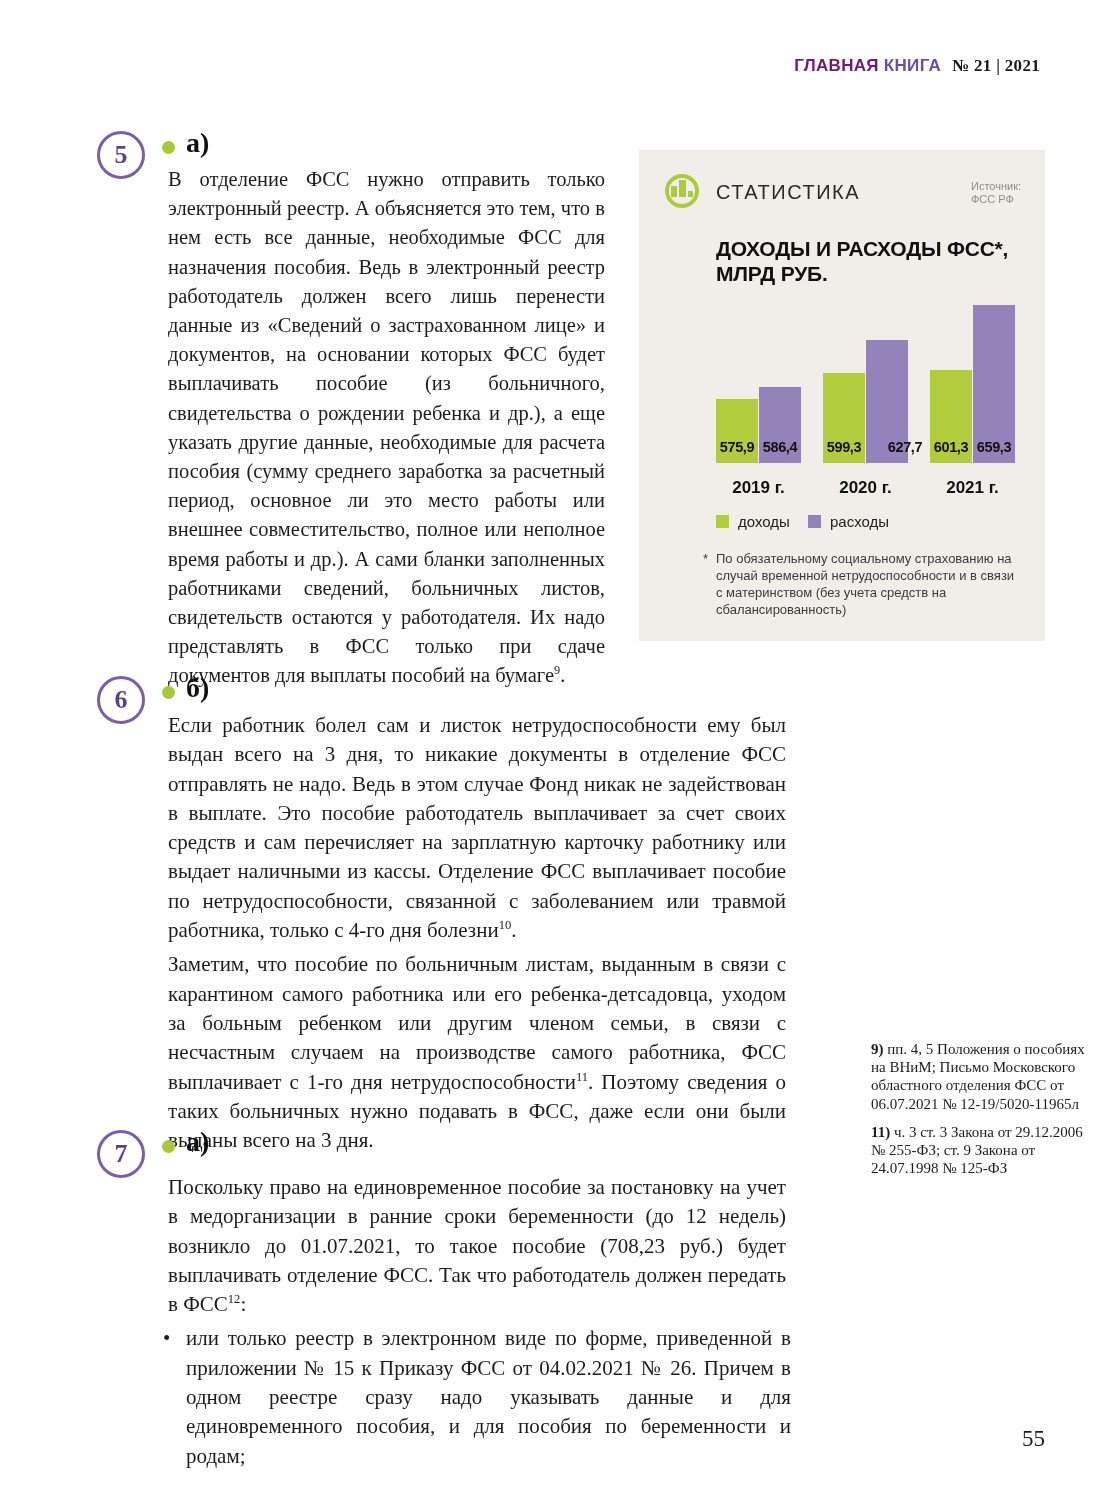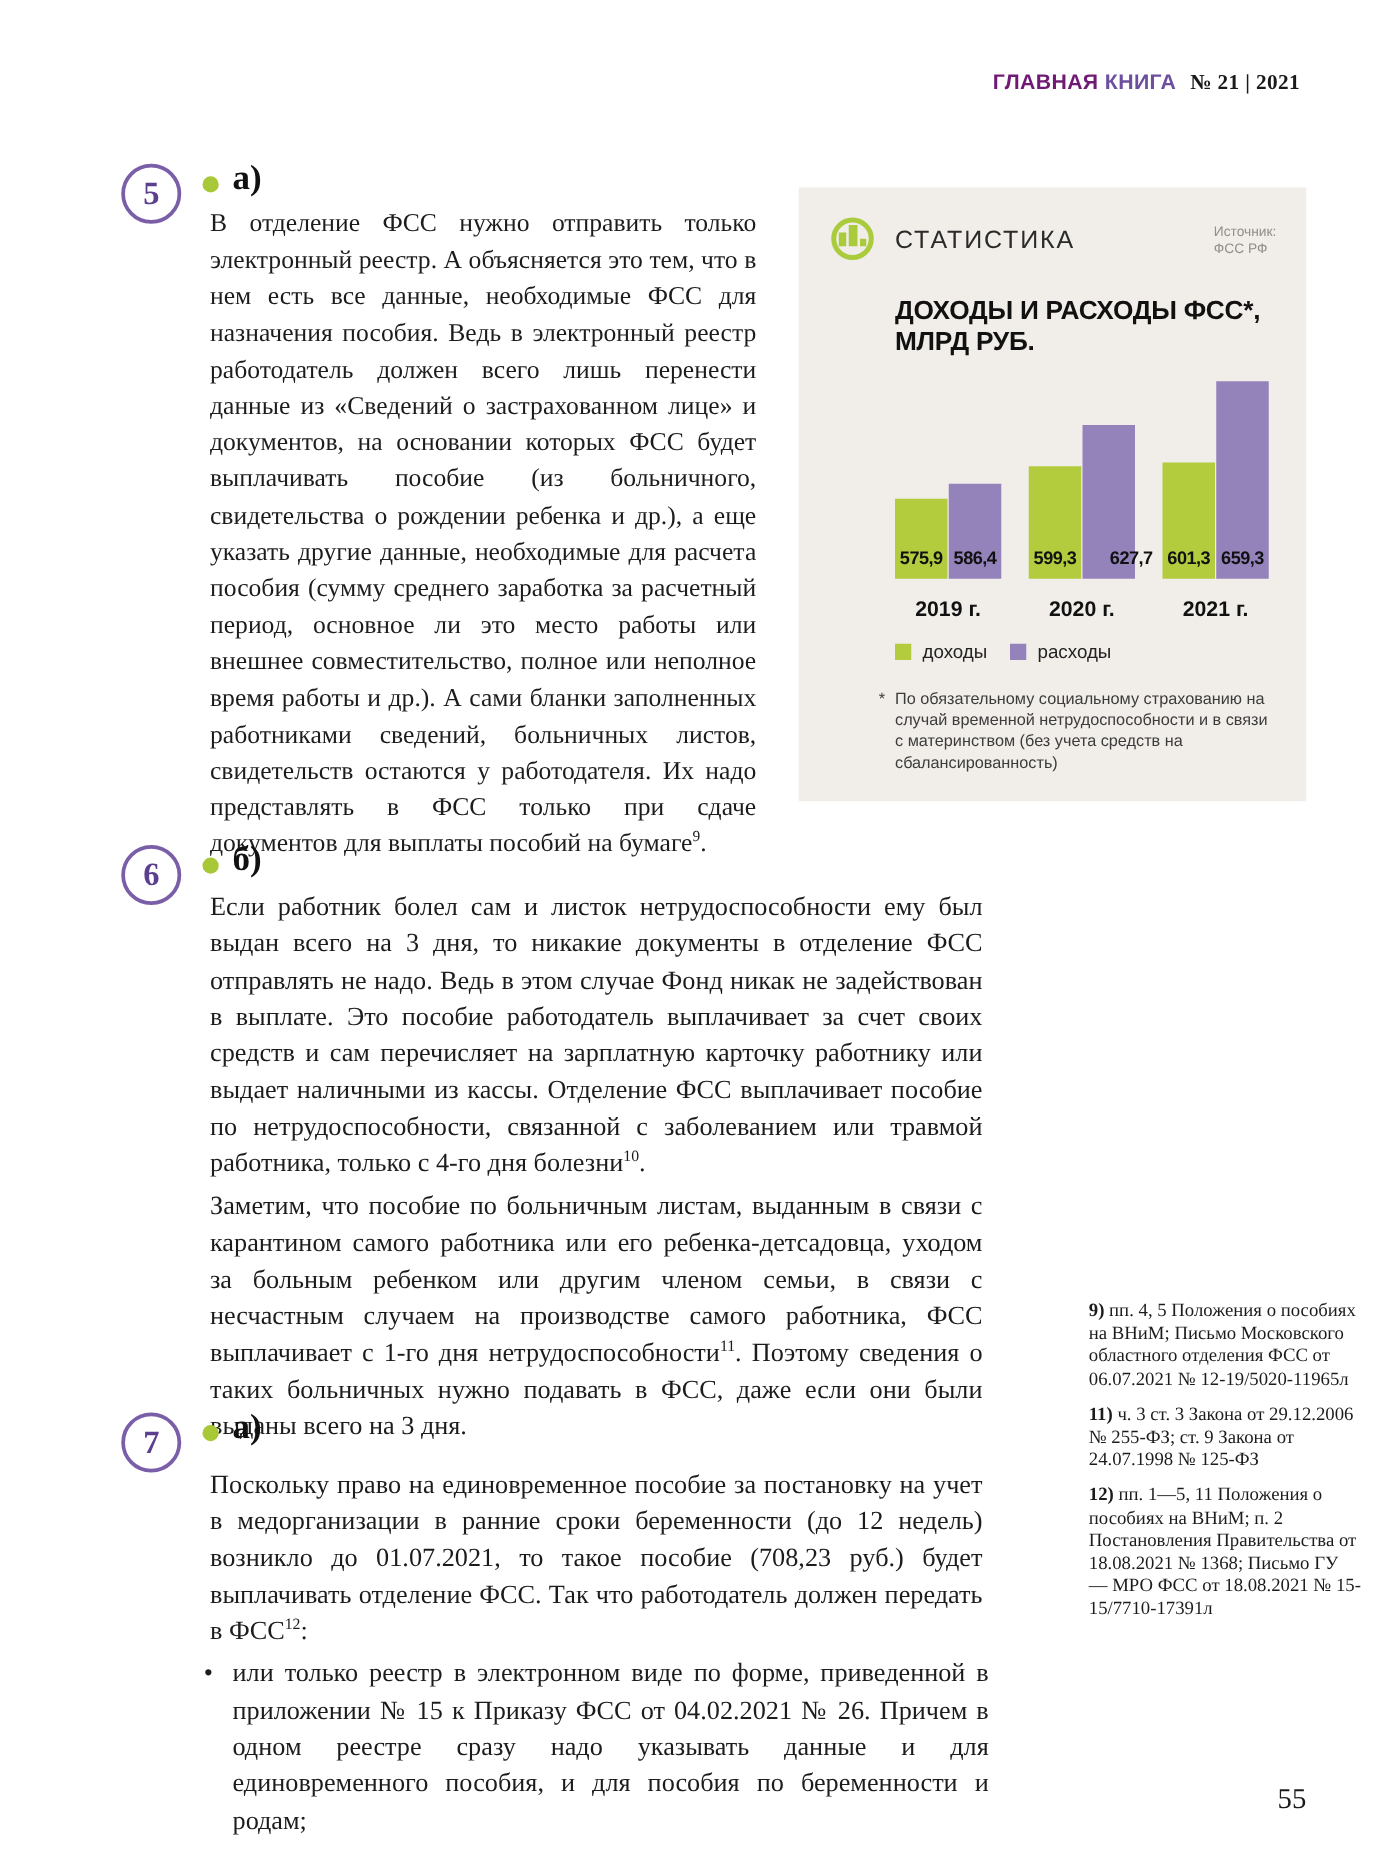--- a/index.html
+++ b/index.html
@@ -162,16 +162,15 @@
   <p><span>Поскольку право на единовременное пособие за постановку на учет в медорганизации в ранние сроки беременности (до 12 недель) возникло до 01.07.2021, то такое пособие (708,23 руб.) будет выплачивать отделение ФСС. Так что работодатель должен передать в ФСС</span><sup>12</sup><span>:</span></p>
   <div class="bullet-row">
     <span class="bullet-glyph">•</span>
     <span class="bullet-text">или только реестр в электронном виде по форме, приведенной в приложении № 15 к Приказу ФСС от 04.02.2021 № 26. Причем в одном реестре сразу надо указывать данные и для единовременного пособия, и для пособия по беременности и родам;</span>
   </div>
 </div>
 
 <div class="fn-block" style="top:1040px;">
   <p><span class="fn-num">9)</span> <span>пп. 4, 5 Положения о пособиях на ВНиМ; Письмо Московского областного отделения ФСС от 06.07.2021 № 12-19/5020-11965л</span></p>
   <p><span class="fn-num">11)</span> <span>ч. 3 ст. 3 Закона от 29.12.2006 № 255-ФЗ; ст. 9 Закона от 24.07.1998 № 125-ФЗ</span></p>
-  <p><span class="fn-num">12)</span> <span>пп. 1—5, 11 Положения о пособиях на ВНиМ; п. 2 Постановления Правительства от 18.08.2021 № 1368; Письмо ГУ — МРО ФСС от 18.08.2021 № 15-15/7710-17391л</span></p>
 </div>
 
 <div class="page-number">55</div>
 
 </body></html>

